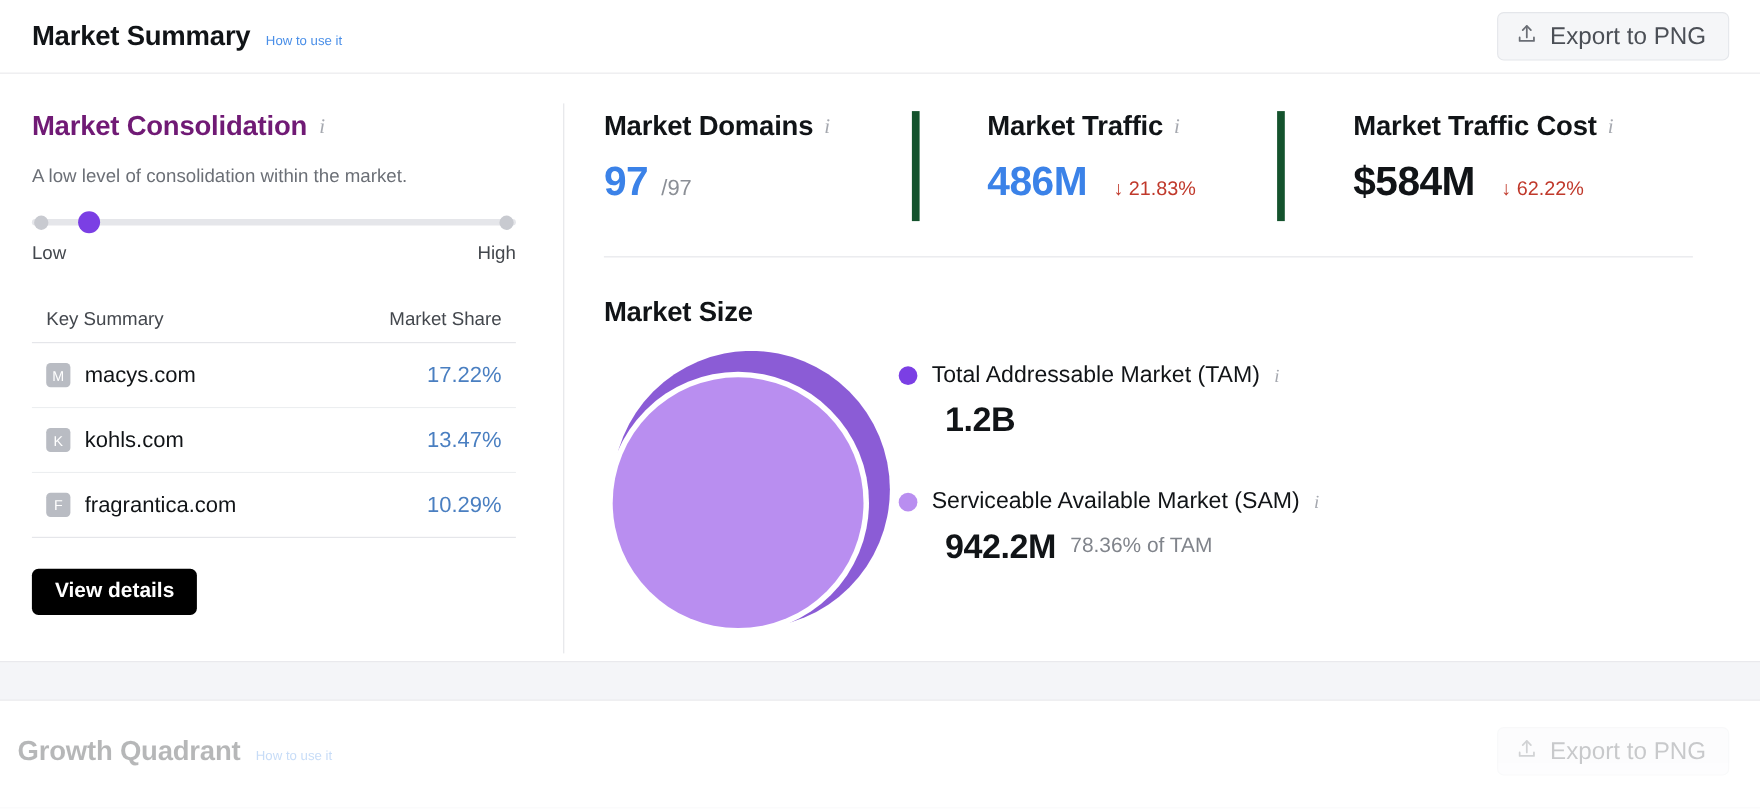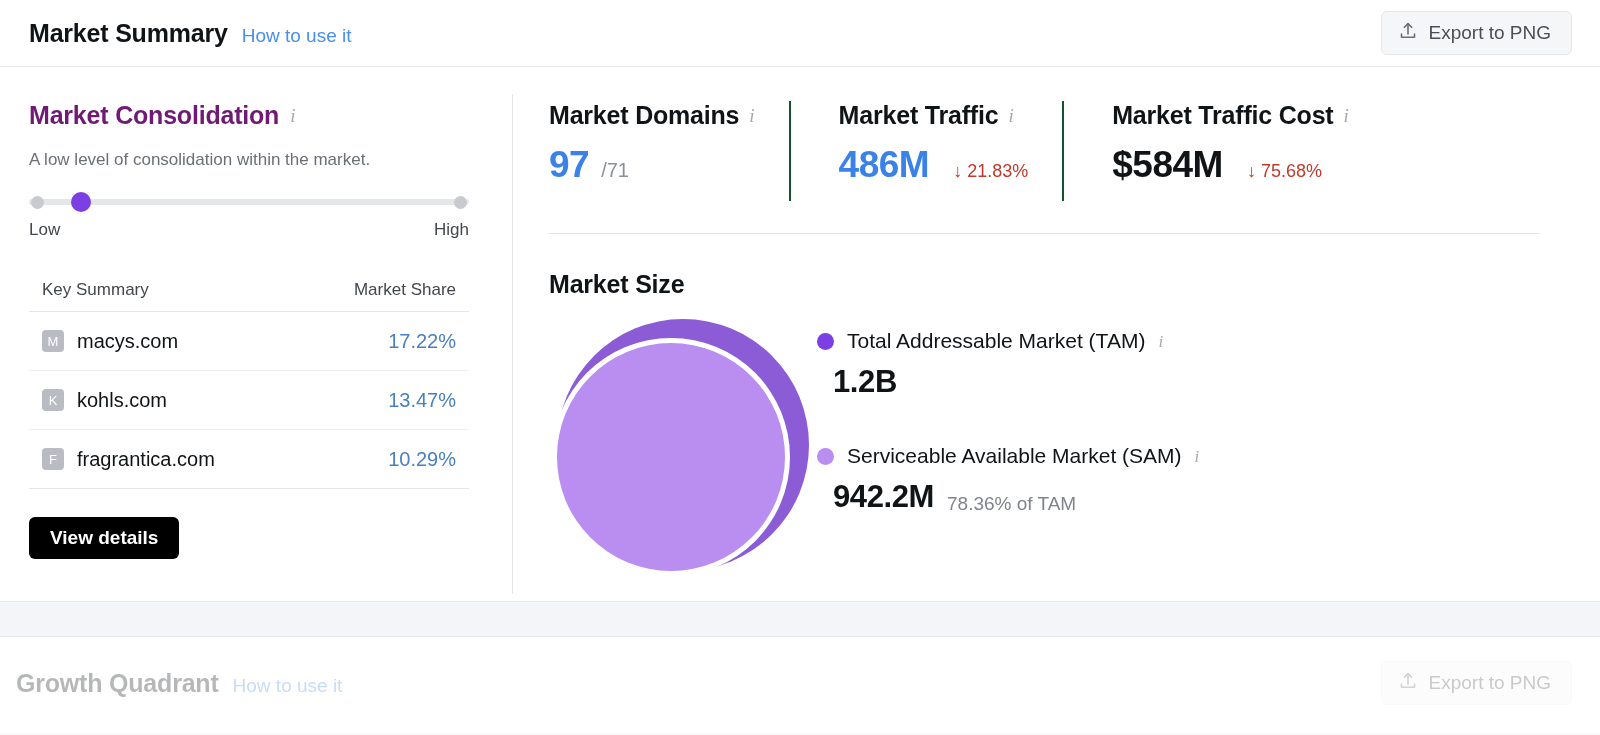--- a/index.html
+++ b/index.html
@@ -22,30 +22,30 @@
     background: #fff;
   }
   .header-left {
     position: absolute; left: 29px; top: 19px;
     display: flex; align-items: baseline; gap: 14px;
   }
   .panel-title {
     font-size: 25px; font-weight: bold; color: #111417; letter-spacing: -0.2px;
   }
   .how-link {
-    font-size: 19px; color: #4a8fe8; cursor: pointer;
+    font-size: 12px; color: #4a8fe8; cursor: pointer;
   }
   .export-btn {
     position: absolute; right: 28px; top: 11px;
     height: 44px; padding: 0 20px 0 16px;
     display: flex; align-items: center; gap: 11px;
     background: #f5f6f8; border: 1px solid #e4e6ea; border-radius: 6px;
     cursor: pointer;
   }
-  .export-label { font-size: 19px; color: #4b4f56; }
+  .export-label { font-size: 22px; color: #4b4f56; }
   .up-icon { display: block; }
 
   
   .vdivider {
     position: absolute; left: 512px; top: 94px; width: 1px; height: 500px;
     background: #e3e4e8;
   }
 
   
   .left { position: absolute; left: 29px; top: 101px; width: 460px; }
@@ -112,21 +112,21 @@
     height: 42px; padding: 0 21px; background: #000000; color: #fff;
     border: none; border-radius: 6px; font-size: 19px; font-weight: bold;
     font-family: "Liberation Sans", sans-serif; cursor: pointer;
   }
 
   
   .right { position: absolute; left: 549px; top: 101px; width: 1000px; }
 
   .metrics { display: flex; height: 100px; }
   .metric { position: relative; padding-right: 34px; }
-  .metric + .metric { padding-left: 48px; border-left: 2px solid #14532d; }
+  .metric + .metric { padding-left: 62px; border-left: 7px solid #14532d; margin-left: 40px; }
   .metric-head { display: flex; align-items: center; gap: 10px; }
   .metric-name { font-size: 25px; font-weight: bold; color: #111417; letter-spacing: -0.2px; }
   .metric-val { margin-top: 14px; display: flex; align-items: baseline; gap: 12px; }
   .big { font-size: 37px; font-weight: bold; letter-spacing: -0.5px; }
   .big.blue { color: #3b82e8; }
   .big.black { color: #111417; }
   .suffix { font-size: 20px; color: #8b8f96; }
   .delta { font-size: 18px; color: #c0392b; white-space: nowrap; }
 
   .hdivider {
@@ -137,21 +137,21 @@
 
   .ms-body { margin-top: 20px; display: flex; align-items: flex-start; }
 
   .circles { position: relative; width: 268px; height: 262px; flex: none; }
 
   .legend { padding-top: 10px; }
   .leg-block + .leg-block { margin-top: 44px; }
   .leg-head { display: flex; align-items: center; gap: 13px; }
   .leg-dot { width: 17px; height: 17px; border-radius: 50%; flex: none; }
   .leg-label { font-size: 21px; color: #111417; }
-  .leg-val { margin-top: 11px; margin-left: 16px; display: flex; align-items: flex-end; gap: 13px; }
+  .leg-val { margin-top: 11px; margin-left: 42px; display: flex; align-items: center; gap: 13px; }
   .leg-num { font-size: 31px; font-weight: bold; color: #111417; letter-spacing: -0.4px; }
   .leg-sub { font-size: 19px; color: #80848b; }
 
   
   .band {
     position: absolute; left: 0; top: 601px; width: 1600px; height: 36px;
     background: #f4f5f8; border-top: 1px solid #e8e8ec; border-bottom: 1px solid #e8e8ec;
   }
   .footer {
     position: absolute; left: 0; top: 637px; width: 1600px; height: 98px;
@@ -248,21 +248,21 @@
   <div class="right">
 
     <div class="metrics" id="metrics-row">
         <div class="metric">
           <div class="metric-head">
             <span class="metric-name">Market Domains</span>
             <span class="info-i">i</span>
           </div>
           <div class="metric-val">
             <span class="big blue">97</span>
-            <span class="suffix">/71</span>
+            <span class="suffix">/97</span>
             <span class="delta"></span>
           </div>
         </div>
         <div class="metric">
           <div class="metric-head">
             <span class="metric-name">Market Traffic</span>
             <span class="info-i">i</span>
           </div>
           <div class="metric-val">
             <span class="big blue">486M</span>
@@ -271,21 +271,21 @@
           </div>
         </div>
         <div class="metric">
           <div class="metric-head">
             <span class="metric-name">Market Traffic Cost</span>
             <span class="info-i">i</span>
           </div>
           <div class="metric-val">
             <span class="big black">$584M</span>
             <span class="suffix"></span>
-            <span class="delta">↓ 75.68%</span>
+            <span class="delta">↓ 62.22%</span>
           </div>
         </div>
       </div>
 
     <div class="hdivider"></div>
 
     <div class="ms-title">Market Size</div>
 
     <div class="ms-body">
 

